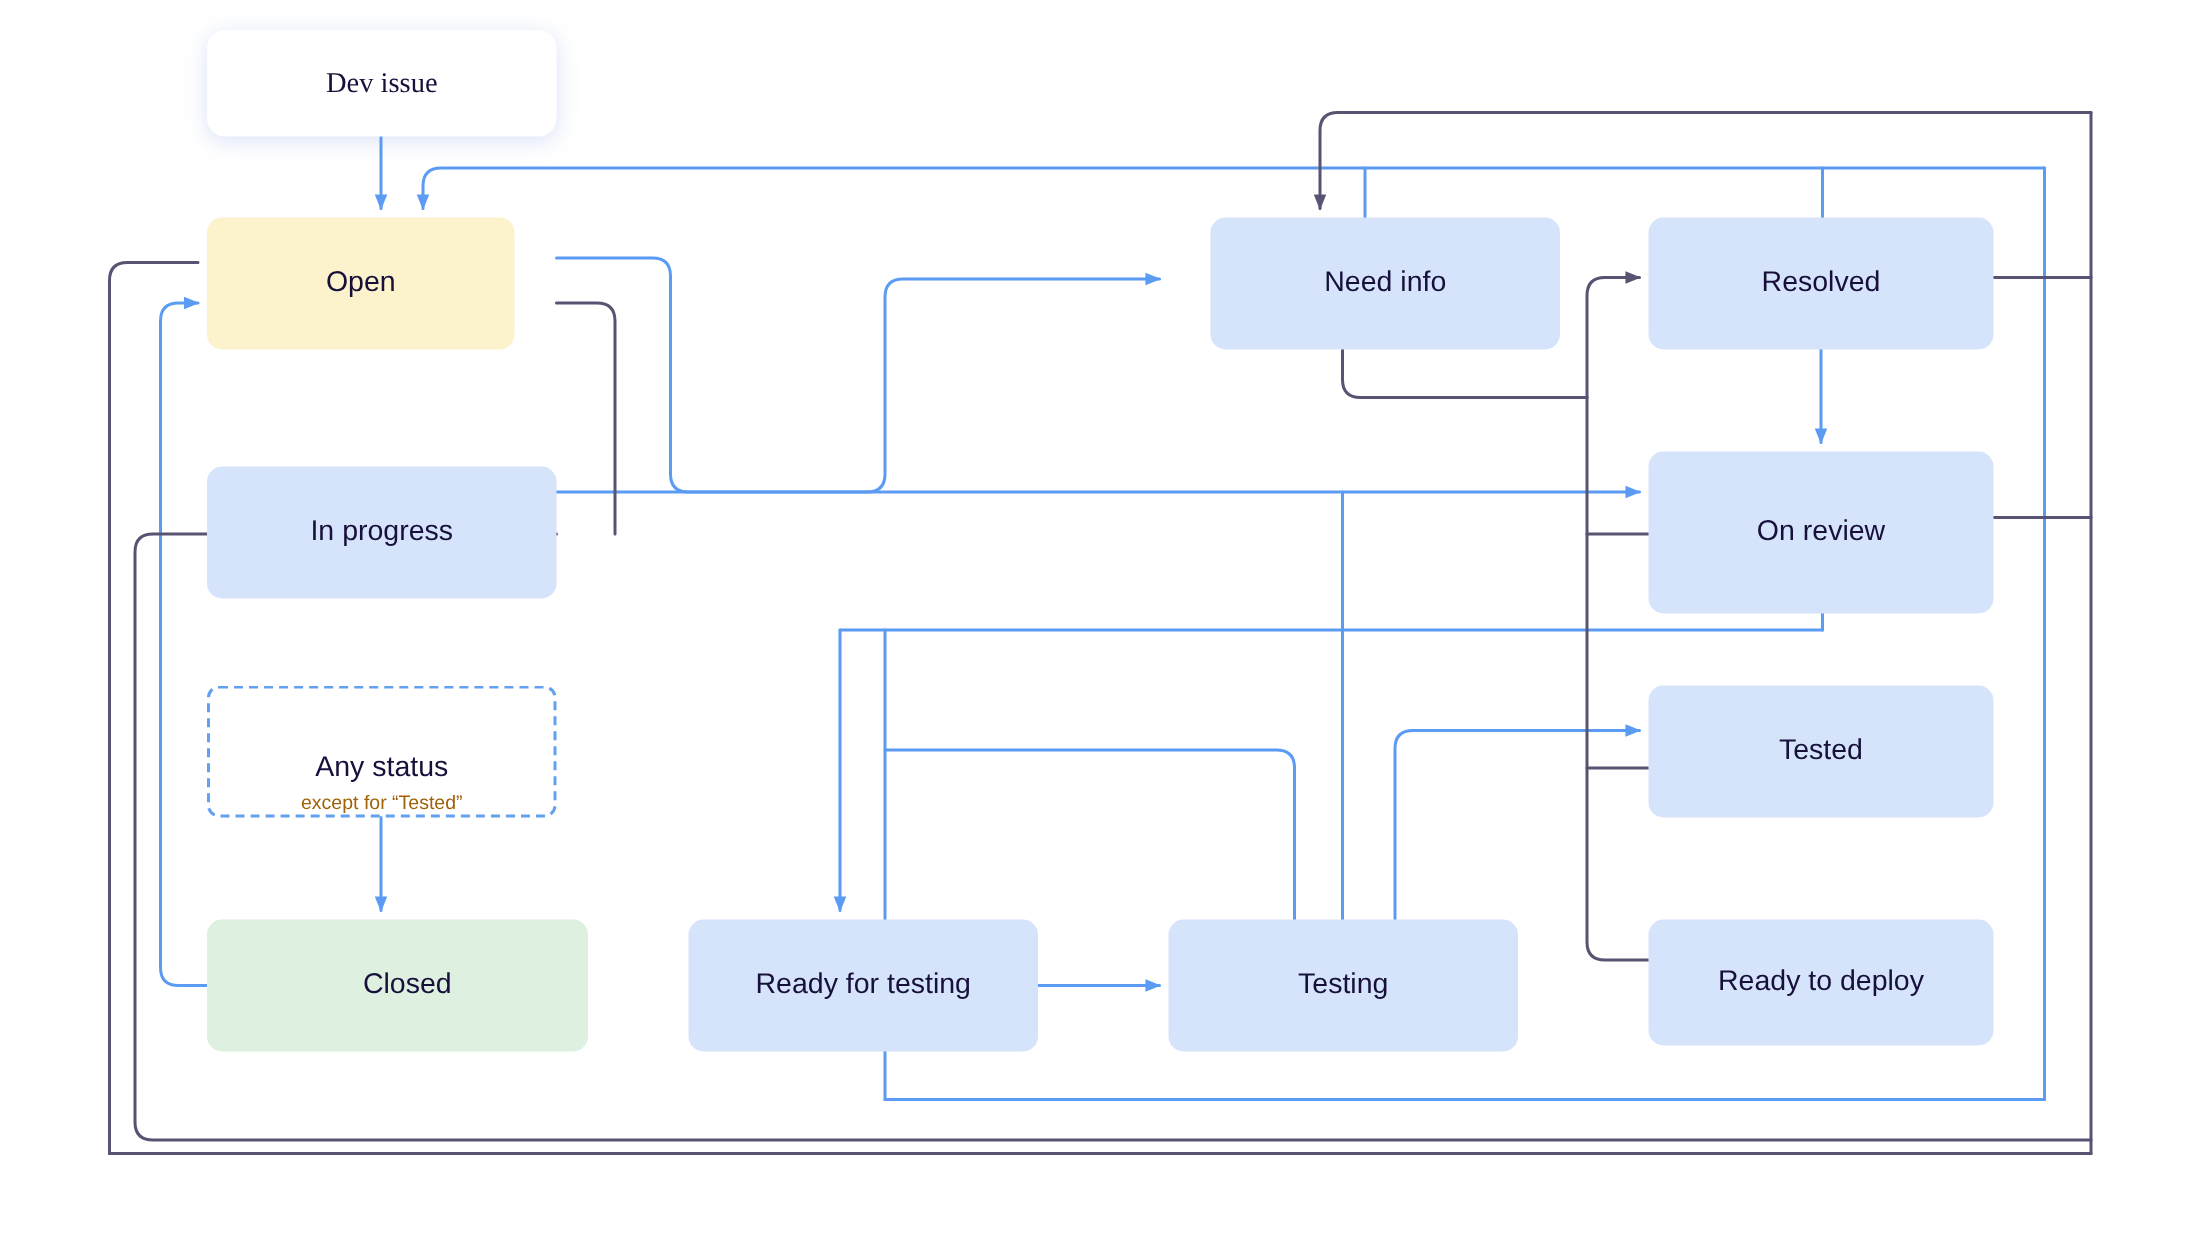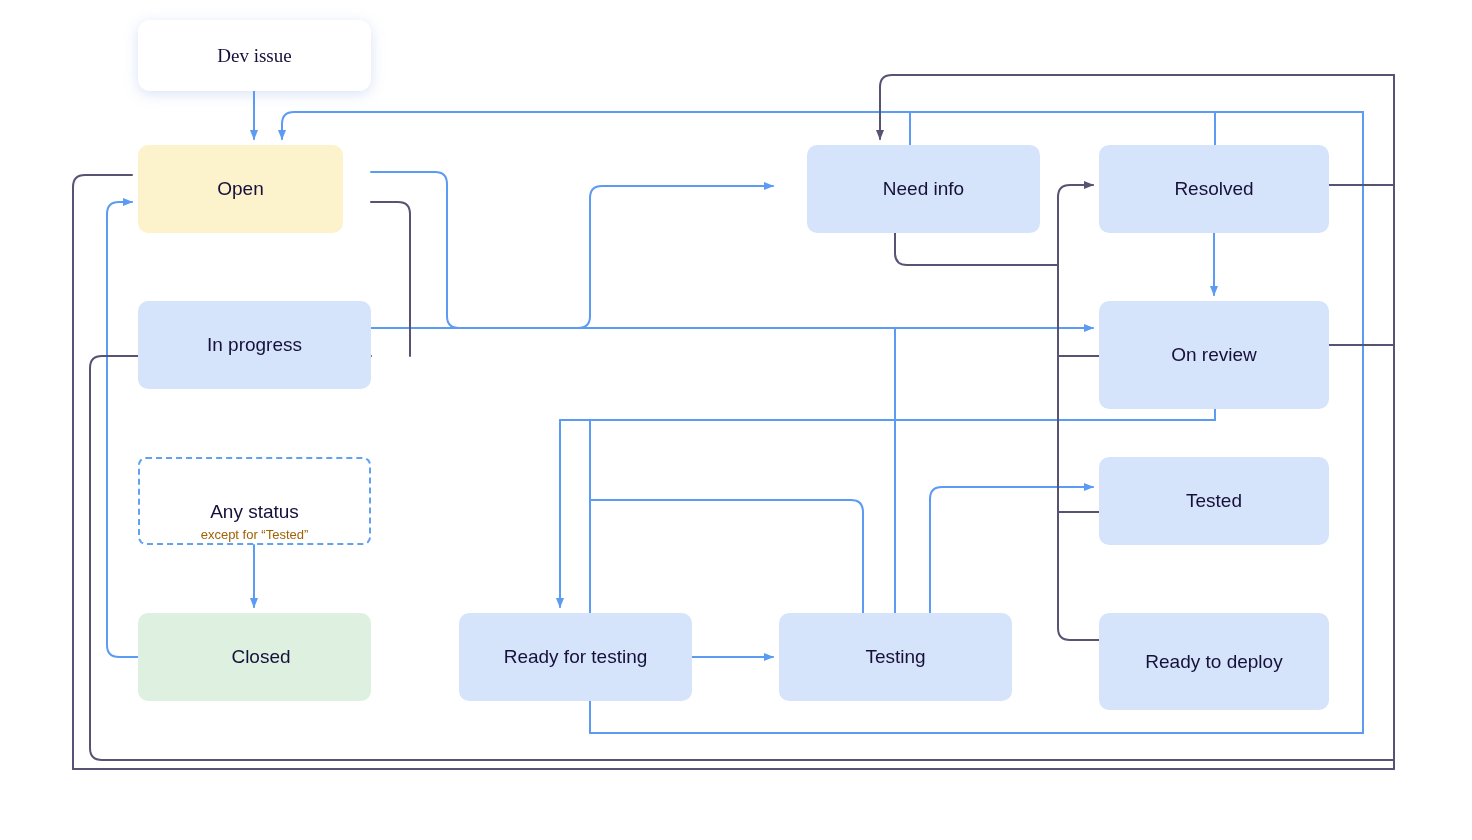--- a/index.html
+++ b/index.html
@@ -113,45 +113,45 @@
         <path d="M 1329 345 L 1394 345" fill="none" stroke="#585273" stroke-width="2" stroke-linecap="round" stroke-linejoin="round"></path>
       </g>
   </svg>
   <div id="node-layer">
       <div class="node start" style="left: 138px; top: 20px; width: 233px; height: 71px;">
         <span class="title">Dev issue</span>
       </div>
       <div class="node yellow" style="left: 138px; top: 145px; width: 205px; height: 88px;">
         <span class="title">Open</span>
       </div>
-      <div class="node blue" style="left: 138px; top: 301px; width: 233px; height: 88px;">
+      <div class="node blue" style="left: 138px; top: 311px; width: 233px; height: 88px;">
         <span class="title">In progress</span>
       </div>
       <div class="node dashed" style="left: 138px; top: 457px; width: 233px; height: 88px;">
         <span class="title">Any status</span>
         <span class="subtitle">except for “Tested”</span>
       </div>
-      <div class="node green" style="left: 138px; top: 613px; width: 233px; height: 88px; padding-left: 13px;">
+      <div class="node green" style="left: 138px; top: 613px; width: 254px; height: 88px; padding-left: 13px;">
         <span class="title">Closed</span>
       </div>
       <div class="node blue" style="left: 459px; top: 613px; width: 233px; height: 88px;">
         <span class="title">Ready for testing</span>
       </div>
       <div class="node blue" style="left: 807px; top: 145px; width: 233px; height: 88px;">
         <span class="title">Need info</span>
       </div>
       <div class="node blue" style="left: 779px; top: 613px; width: 233px; height: 88px;">
         <span class="title">Testing</span>
       </div>
       <div class="node blue" style="left: 1099px; top: 145px; width: 230px; height: 88px;">
         <span class="title">Resolved</span>
       </div>
       <div class="node blue" style="left: 1099px; top: 301px; width: 230px; height: 108px;">
         <span class="title">On review</span>
       </div>
       <div class="node blue" style="left: 1099px; top: 457px; width: 230px; height: 88px;">
         <span class="title">Tested</span>
       </div>
-      <div class="node blue" style="left: 1099px; top: 613px; width: 230px; height: 97px;">
+      <div class="node blue" style="left: 1099px; top: 613px; width: 230px; height: 84px;">
         <span class="title">Ready to deploy</span>
       </div>
     </div>
 </div>
 
 </body></html>

